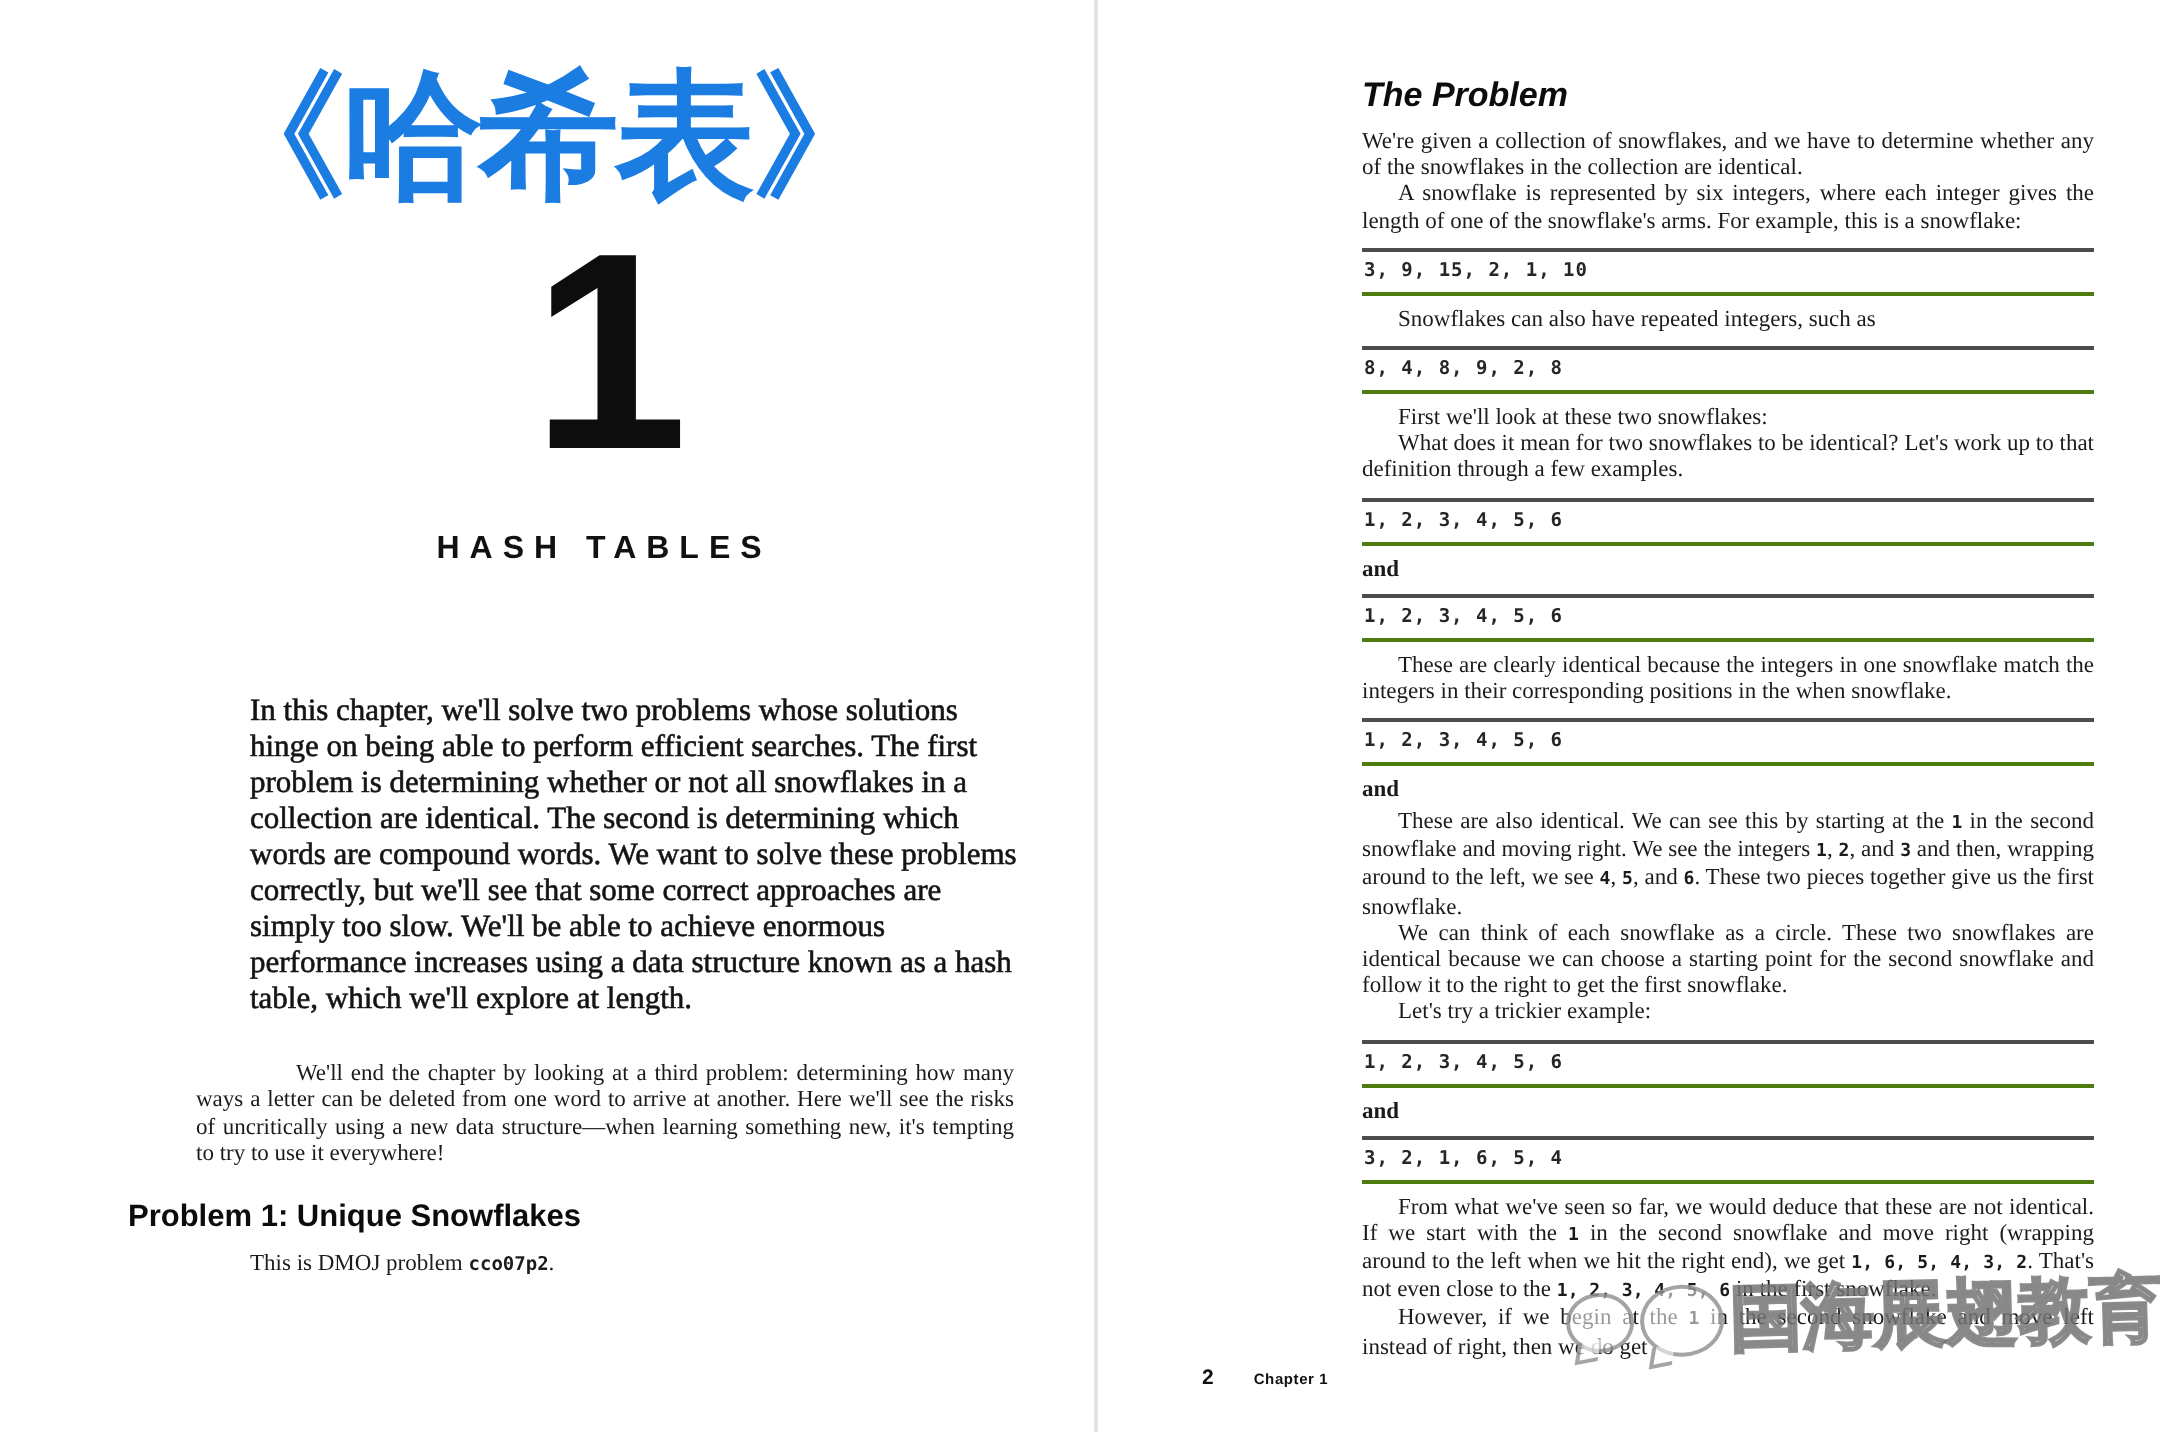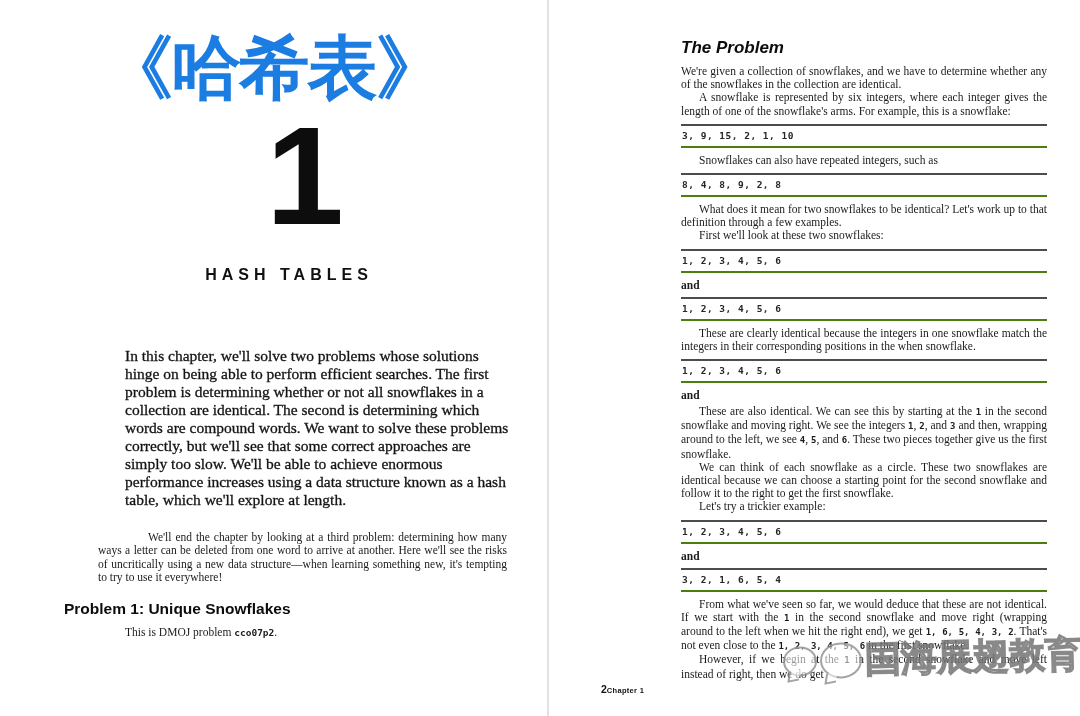--- a/index.html
+++ b/index.html
@@ -18,21 +18,21 @@
     font-family: "Liberation Sans", sans-serif; font-weight: 900;
     font-size: 70px; line-height: 1.1; color: #1b7ce2; letter-spacing: -2px;
     white-space: nowrap;
   }
   .chap-num {
     position: absolute; top: 106px; left: 60px; width: 490px; text-align: center;
     font-family: "Liberation Sans", sans-serif; font-weight: 900;
     font-size: 140px; line-height: 1; color: #0d0d0d;
   }
   .chap-title {
-    position: absolute; top: 266px; left: 44px; width: 490px; text-align: center;
+    position: absolute; top: 266px; left: 57px; width: 490px; text-align: center;
     font-family: "Liberation Sans", sans-serif; font-weight: bold;
     font-size: 16px; letter-spacing: 5px; color: #111;
   }
   .intro {
     position: absolute; top: 347px; left: 125px; width: 384px;
     font-size: 15.5px; line-height: 18px; color: #141414;
     -webkit-text-stroke: 0.3px #141414;
   }
   .secondary {
     position: absolute; top: 531px; left: 98px; width: 409px;
@@ -64,21 +64,21 @@
     font-family: "DejaVu Sans Mono", monospace; font-weight: bold;
     font-size: 9.5px; letter-spacing: 0.5px; color: #262626;
   }
   .andline { font-weight: bold; font-size: 11.5px; margin: 4px 0; color: #1b1b1b; }
 
   .footer {
     position: absolute; left: 54px; top: 679px;
     font-family: "Liberation Sans", sans-serif; color: #111; white-space: nowrap;
   }
   .footer .pg { font-weight: bold; font-size: 10.5px; }
-  .footer .ch { font-weight: bold; font-size: 7.5px; letter-spacing: 0.3px; text-align: right; }
+  .footer .ch { font-weight: bold; font-size: 7.5px; margin-left: 20px; letter-spacing: 0.3px; text-align: right; }
 
   
   .watermark {
     position: absolute; left: 236px; top: 640px;
     display: flex; align-items: center; gap: 3px;
     transform: rotate(-1.5deg); pointer-events: none;
   }
   .wm-bubble {
     display: inline-block; border: 2px solid rgba(115,115,115,0.65);
     border-radius: 50%; background: rgba(255,255,255,0.55); position: relative;
@@ -119,22 +119,22 @@
 
   <div class="page right">
     <div class="rp-content">
       <h3 class="section-heading">The Problem</h3>
       <div>
           <p class="rp"><span>We're given a collection of snowflakes, and we have to determine whether any of the snowflakes in the collection are identical.</span></p>
           <p class="rp ind"><span>A snowflake is represented by six integers, where each integer gives the length of one of the snowflake's arms. For example, this is a snowflake:</span></p>
           <div class="codeline">3, 9, 15, 2, 1, 10</div>
           <p class="rp ind"><span>Snowflakes can also have repeated integers, such as</span></p>
           <div class="codeline">8, 4, 8, 9, 2, 8</div>
+          <p class="rp ind"><span>First we'll look at these two snowflakes:</span></p>
           <p class="rp ind"><span>What does it mean for two snowflakes to be identical? Let's work up to that definition through a few examples.</span></p>
-          <p class="rp ind"><span>First we'll look at these two snowflakes:</span></p>
           <div class="codeline">1, 2, 3, 4, 5, 6</div>
           <div class="andline">and</div>
           <div class="codeline">1, 2, 3, 4, 5, 6</div>
           <p class="rp ind"><span>These are clearly identical because the integers in one snowflake match the integers in their corresponding positions in the when snowflake.</span></p>
           <div class="codeline">1, 2, 3, 4, 5, 6</div>
           <div class="andline">and</div>
           <p class="rp ind"><span>These are also identical. We can see this by starting at the </span><span class="ic">1</span><span> in the second snowflake and moving right. We see the integers </span><span class="ic">1</span><span>, </span><span class="ic">2</span><span>, and </span><span class="ic">3</span><span> and then, wrapping around to the left, we see </span><span class="ic">4</span><span>, </span><span class="ic">5</span><span>, and </span><span class="ic">6</span><span>. These two pieces together give us the first snowflake.</span></p>
           <p class="rp ind"><span>We can think of each snowflake as a circle. These two snowflakes are identical because we can choose a starting point for the second snowflake and follow it to the right to get the first snowflake.</span></p>
           <p class="rp ind"><span>Let's try a trickier example:</span></p>
           <div class="codeline">1, 2, 3, 4, 5, 6</div>

